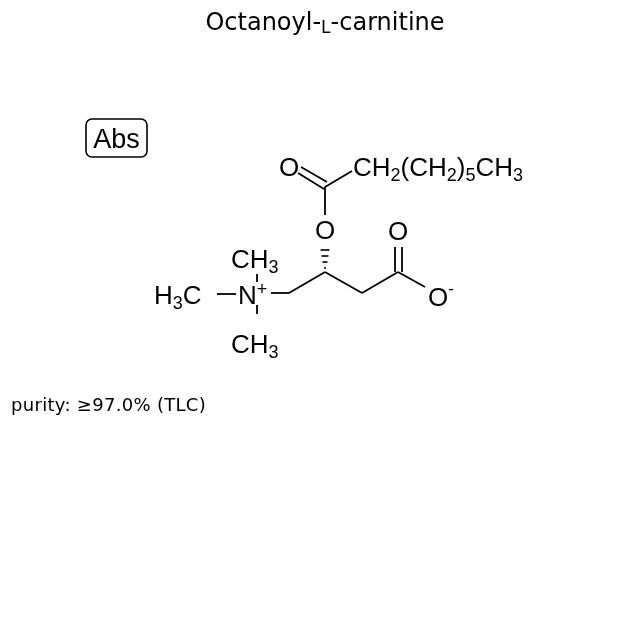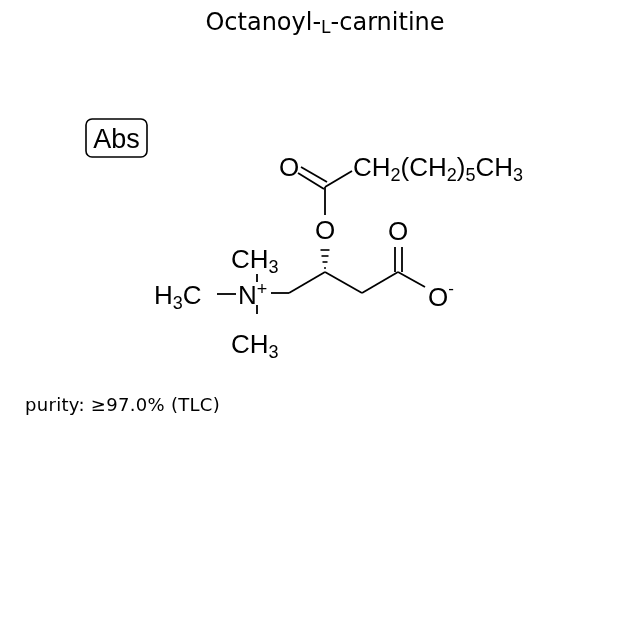--- a/index.html
+++ b/index.html
@@ -1,19 +1,19 @@
 <!DOCTYPE html>
 <html><head>
 <meta charset="utf-8">
 <style>
   html, body { margin: 0; padding: 0; background: #ffffff; }
   body { width: 640px; height: 640px; position: relative; overflow: hidden; font-family: "DejaVu Sans", sans-serif; color: #000; }
   .title { position: absolute; left: 0; top: 8px; width: 650px; text-align: center; font-size: 24px; font-family: "DejaVu Sans", sans-serif; letter-spacing: 0px; }
   .title .sc { font-size: 17px; vertical-align: -3px; }
-  .purity { position: absolute; left: 25px; top: 394px; font-size: 18px; font-family: "DejaVu Sans", sans-serif; letter-spacing: 0.3px; }
+  .purity { position: absolute; left: 11px; top: 394px; font-size: 18px; font-family: "DejaVu Sans", sans-serif; letter-spacing: 0.3px; }
   svg.mol { position: absolute; left: 0; top: 0; }
   svg text { font-family: "Liberation Sans", sans-serif; fill: #000; }
 </style>
 </head>
 <body>
 
 <div class="title"><span>Octanoyl-</span><span class="sc">L</span><span>-carnitine</span></div>
 
 <svg class="mol" width="640" height="640" viewBox="0 0 640 640">
 

